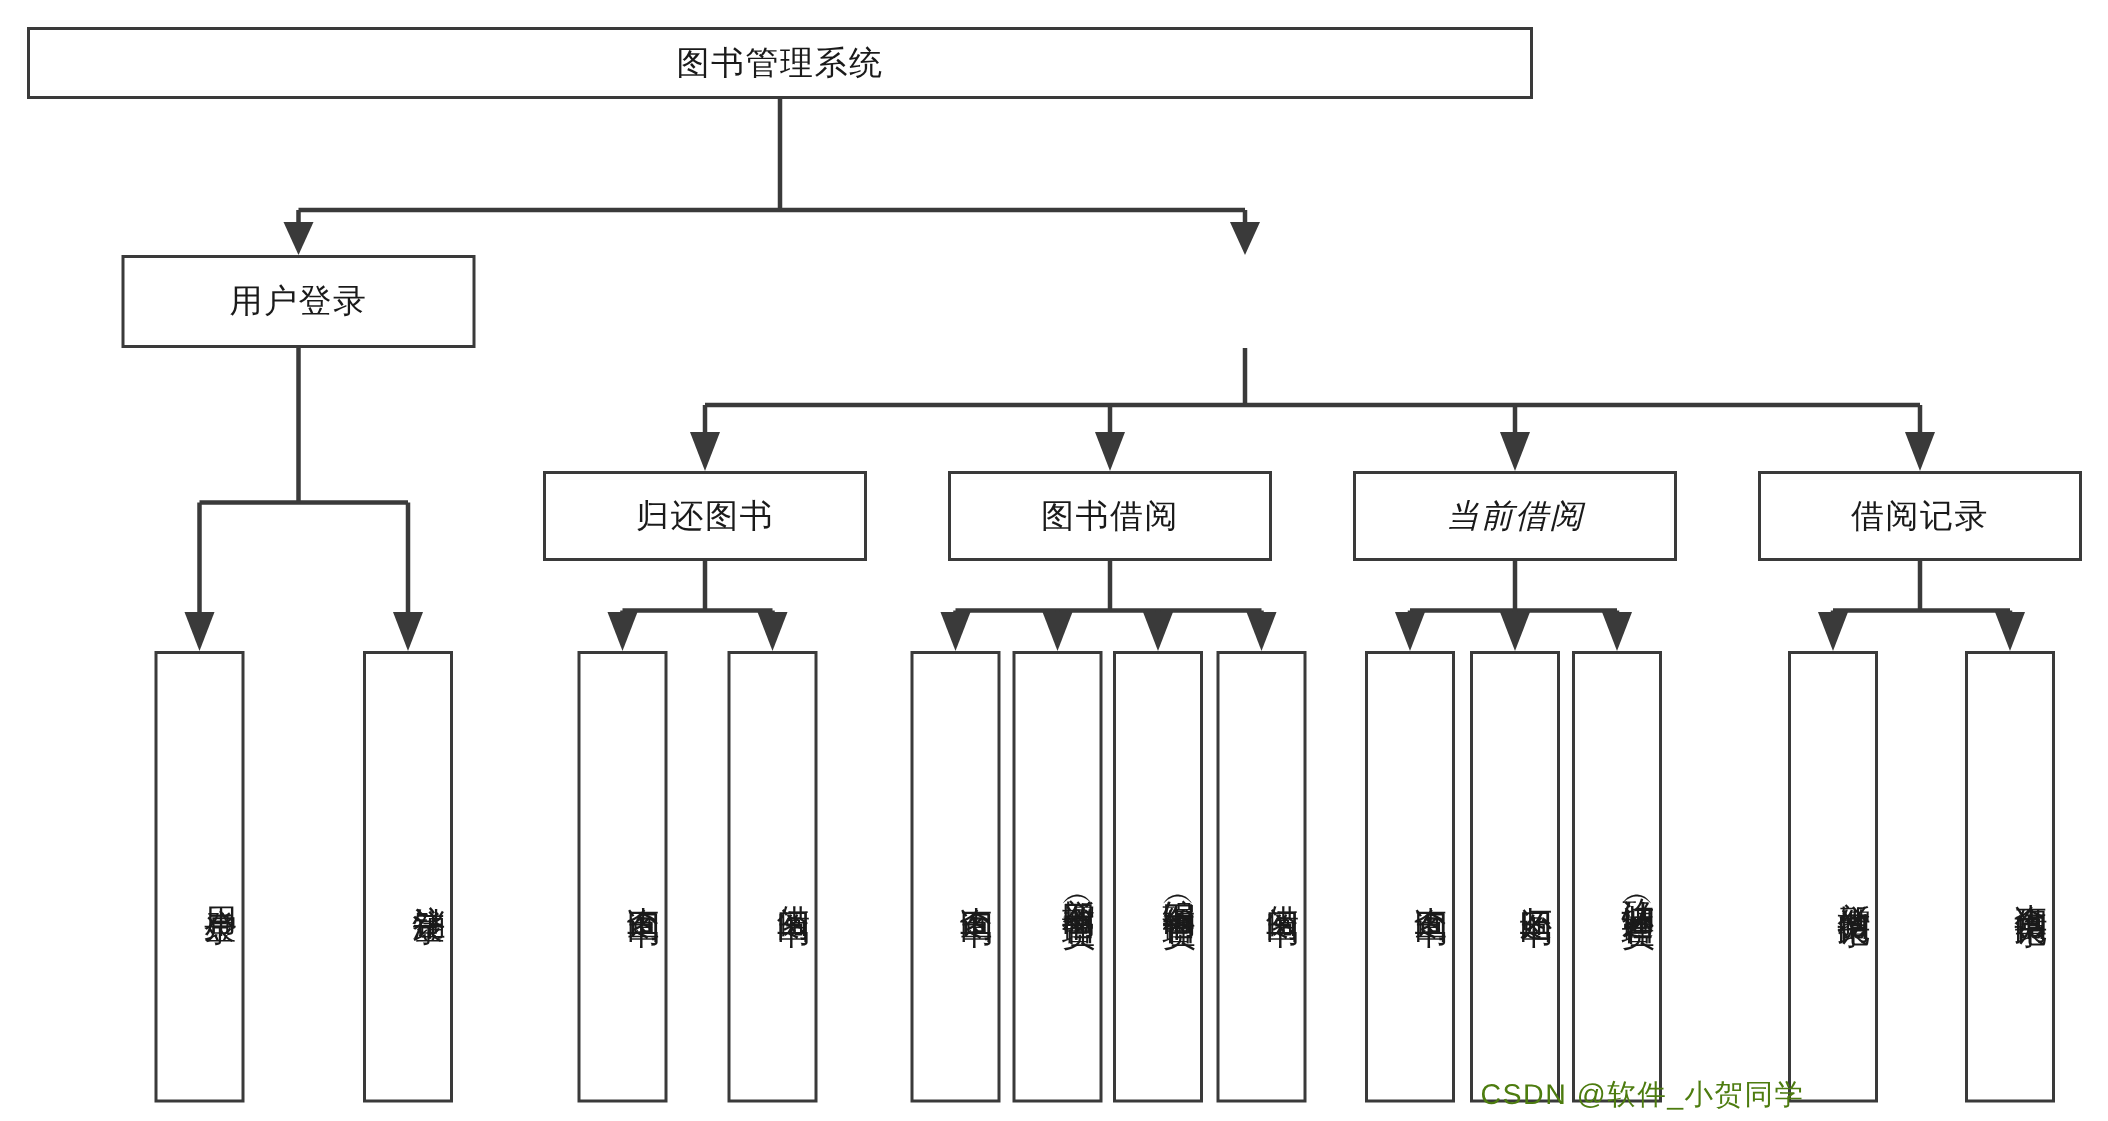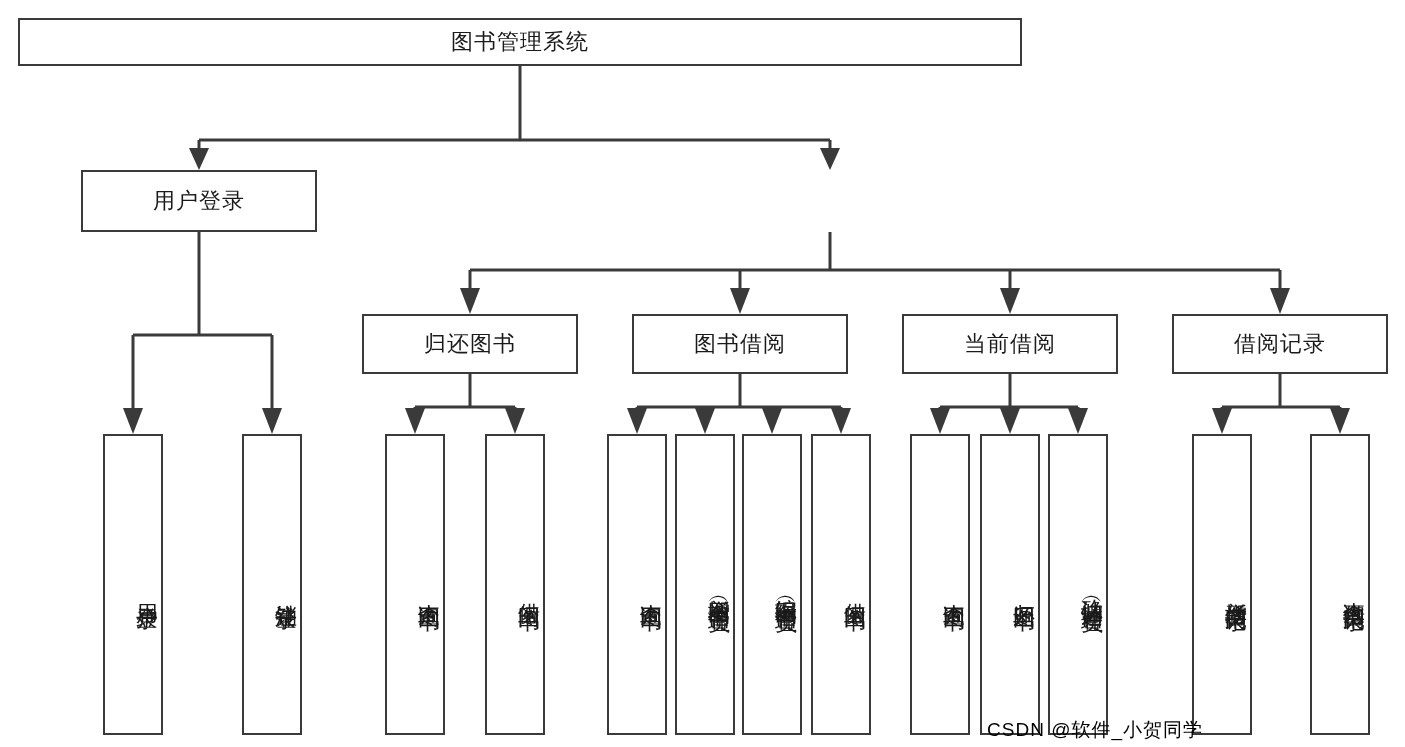--- a/index.html
+++ b/index.html
@@ -16,21 +16,21 @@
     color:#1a1a1a;
   }
   .node.horiz{font-size:22px;letter-spacing:1px;}
   .node.leaf{
     writing-mode:vertical-rl;text-orientation:upright;
     font-size:22px;line-height:1.25;letter-spacing:2px;
     padding-top:10px;align-items:flex-start;justify-content:center;
   }
   .watermark{
     position:absolute;right:10px;bottom:4px;
-    font-size:19px;color:#000000;letter-spacing:1px;
+    font-size:19px;color:#4d7c0f;letter-spacing:1px;
     white-space:nowrap;pointer-events:none;
   }
   svg.lines{position:absolute;left:0;top:0;width:1405px;height:747px;pointer-events:none;}
   svg.lines line, svg.lines path{stroke:#3a3a3a;stroke-width:3;fill:none;}
   svg.lines polygon{fill:#3a3a3a;}
 </style>
 </head>
 <body>
 
 <div id="diagram">
@@ -104,21 +104,21 @@
   <div class="node horiz" style="left:81px;top:170px;width:236px;height:62px;">
     <span>用户登录</span>
   </div>
 
   <div class="node horiz" style="left:362px;top:314px;width:216px;height:60px;">
     <span>归还图书</span>
   </div>
   <div class="node horiz" style="left:632px;top:314px;width:216px;height:60px;">
     <span>图书借阅</span>
   </div>
-  <div class="node horiz" style="left:902px;top:314px;width:216px;height:60px;">
+  <div class="node horiz" style="left:902px;top:314px;width:216px;height:60px;font-style:italic;">
     <span>当前借阅</span>
   </div>
   <div class="node horiz" style="left:1172px;top:314px;width:216px;height:60px;">
     <span>借阅记录</span>
   </div>
 
   <div class="node leaf" style="left:103px;top:434px;width:60px;height:301px;">
     <span>用户登录</span>
   </div>
   <div class="node leaf" style="left:242px;top:434px;width:60px;height:301px;">

